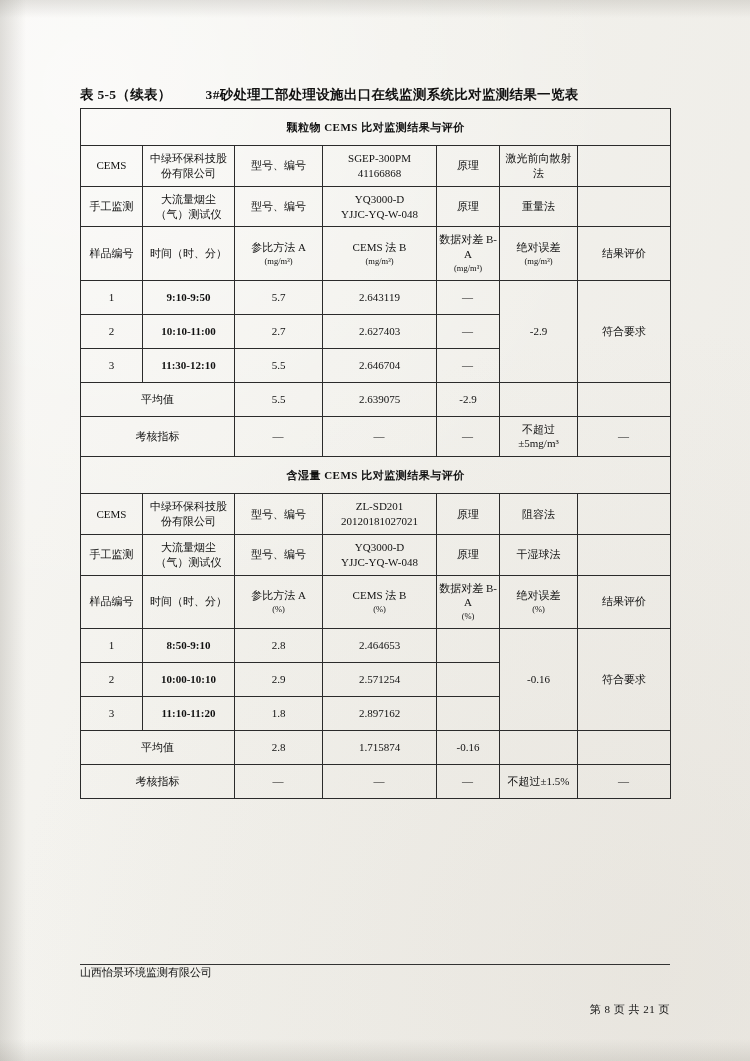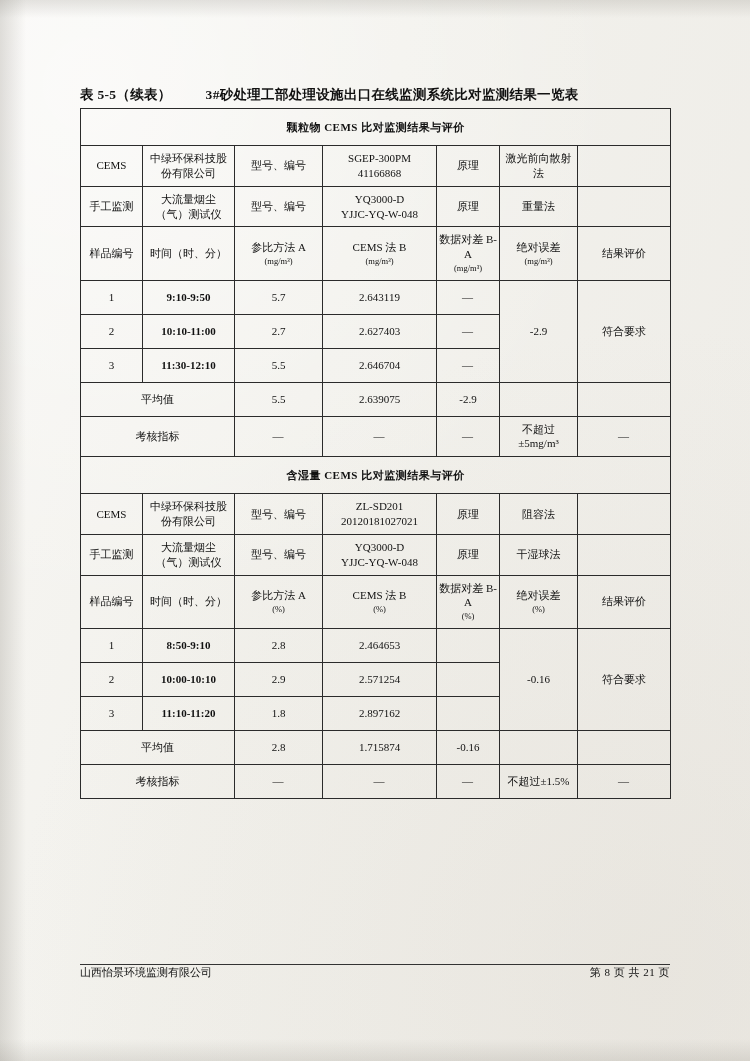--- a/index.html
+++ b/index.html
@@ -89,21 +89,21 @@
   .footer {
     position: absolute;
     left: 80px;
     top: 964px;
     width: 590px;
     border-top: 1px solid #333;
     font-size: 11px;
     display: flex;
     justify-content: space-between;
   }
-  .footer .right { letter-spacing: 0.5px; }
+  .footer .right { letter-spacing: 0.5px; margin-top: 37px; }
   .edge-shadow-l {
     position: absolute;
     left: 0; top: 0; bottom: 0; width: 26px;
     background: linear-gradient(90deg, rgba(120,115,105,0.22), rgba(255,255,255,0));
     pointer-events: none;
   }
   .edge-shadow-t {
     position: absolute;
     left: 0; right: 0; top: 0; height: 18px;
     background: linear-gradient(180deg, rgba(120,115,105,0.18), rgba(255,255,255,0));

